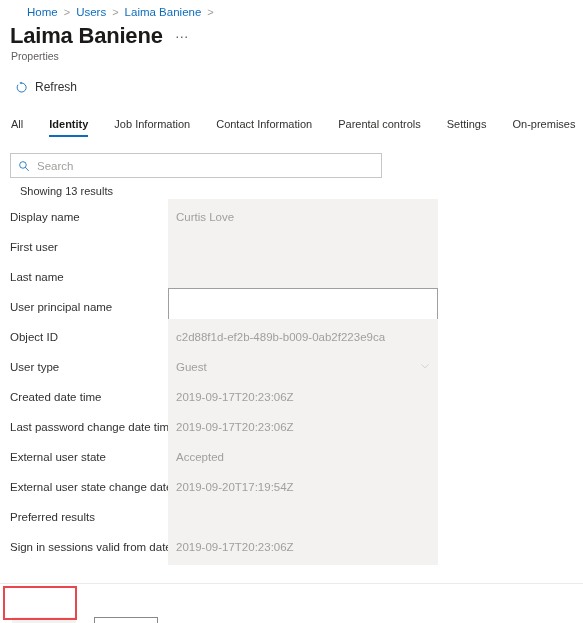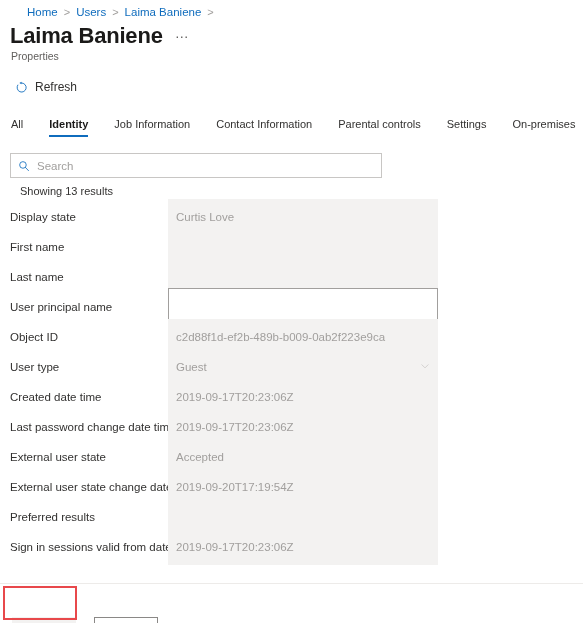--- a/index.html
+++ b/index.html
@@ -311,27 +311,27 @@
       <line x1="9.9" y1="9.9" x2="14" y2="14.2" stroke="#0f6cbd" stroke-width="1.1" stroke-linecap="round"></line>
     </svg>
   </span>
   <input class="search-input" type="text" placeholder="Search" style="">
 </div>
 
 <div class="results-count">Showing 13 results</div>
 
 <div class="form" id="form">
     <div class="form-row">
-      <div class="form-label">Display state</div>
+      <div class="form-label">Display name</div>
       <div class="form-field">
         <span>Curtis Love</span>
       </div>
     </div>
     <div class="form-row">
-      <div class="form-label">First name</div>
+      <div class="form-label">First user</div>
       <div class="form-field">
         <span></span>
       </div>
     </div>
     <div class="form-row">
       <div class="form-label">Last name</div>
       <div class="form-field">
         <span></span>
       </div>
     </div>

